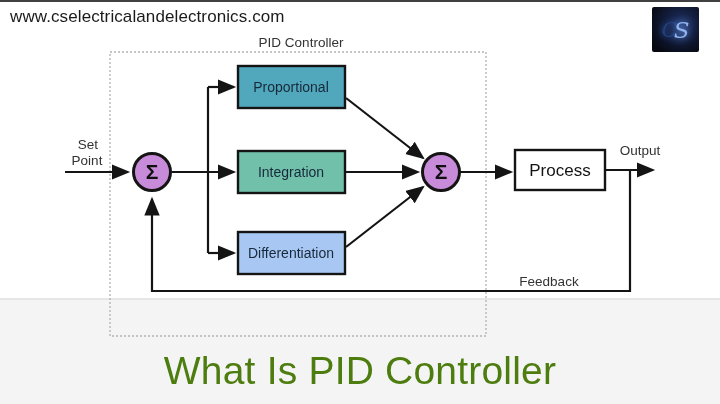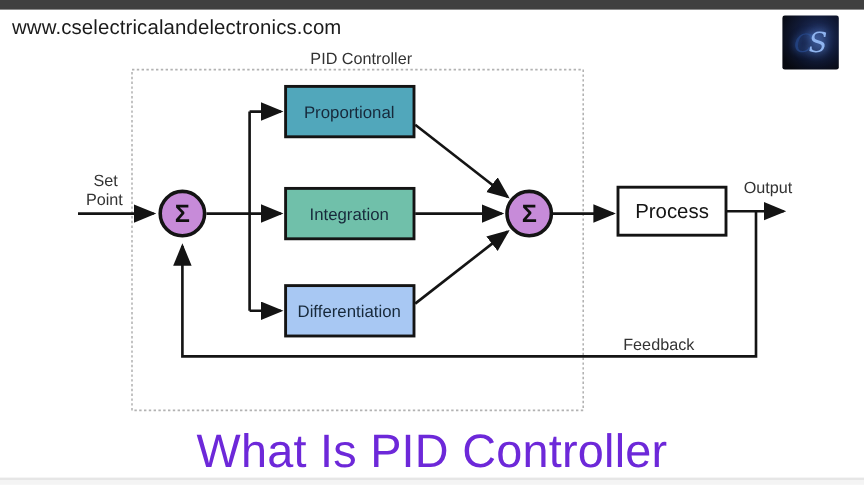--- a/index.html
+++ b/index.html
@@ -1,32 +1,32 @@
 <!DOCTYPE html>
 <html><head>
 <meta charset="utf-8">
 <style>
   html,body{margin:0;padding:0;}
   body{width:720px;height:404px;background:#f4f4f4;font-family:"Liberation Sans",sans-serif;overflow:hidden;}
-  .frame{position:relative;width:720px;height:400px;background:#ffffff;border-top:8px solid #404040;border-bottom:2px solid #e6e6e6;box-sizing:border-box;}
+  .frame{position:relative;width:720px;height:300px;background:#ffffff;border-top:2px solid #404040;border-bottom:2px solid #e6e6e6;box-sizing:border-box;}
   .site-url{position:absolute;left:10px;top:5px;font-size:17px;color:#1b1b1b;letter-spacing:.1px;}
   .logo{position:absolute;left:652px;top:5px;width:47px;height:45px;border-radius:2px;
         background:radial-gradient(circle at 62% 38%, #203061 0%, #111a36 45%, #070910 85%);
         display:flex;align-items:center;justify-content:center;overflow:hidden;}
   .logo .c{font-family:"DejaVu Serif",serif;font-style:italic;font-size:21px;color:#23407c;
            text-shadow:0 0 6px #3a66b8;margin-right:-4px;}
   .logo .s{font-family:"DejaVu Serif",serif;font-style:italic;font-size:23px;color:#8fb4ef;
            text-shadow:0 0 7px #6d98e0,0 0 12px #3a66b8;}
   svg{position:absolute;left:0;top:0;}
   .lbl{font-family:"Liberation Sans",sans-serif;font-size:13.5px;fill:#333333;}
   .blk-lbl{font-family:"Liberation Sans",sans-serif;font-size:14px;fill:#17293b;}
   .proc-lbl{font-family:"Liberation Sans",sans-serif;font-size:17px;fill:#141414;}
   .sum-lbl{font-family:"Liberation Sans",sans-serif;font-size:21px;font-weight:bold;fill:#101010;}
   .main-title{position:absolute;left:0;top:347px;width:720px;text-align:center;
-              font-size:39px;color:#6d28d9;letter-spacing:.2px;}
+              font-size:39px;color:#4d7c0f;letter-spacing:.2px;}
 </style>
 </head>
 <body>
 
 <div class="frame">
 
   <div class="site-url">www.cselectricalandelectronics.com</div>
 
   <div class="logo">
     <span class="c">C</span>

